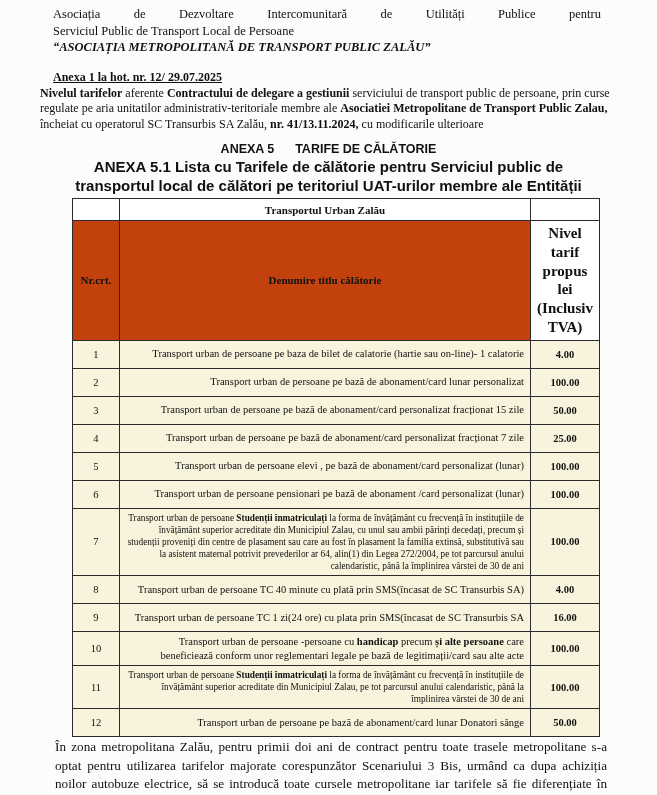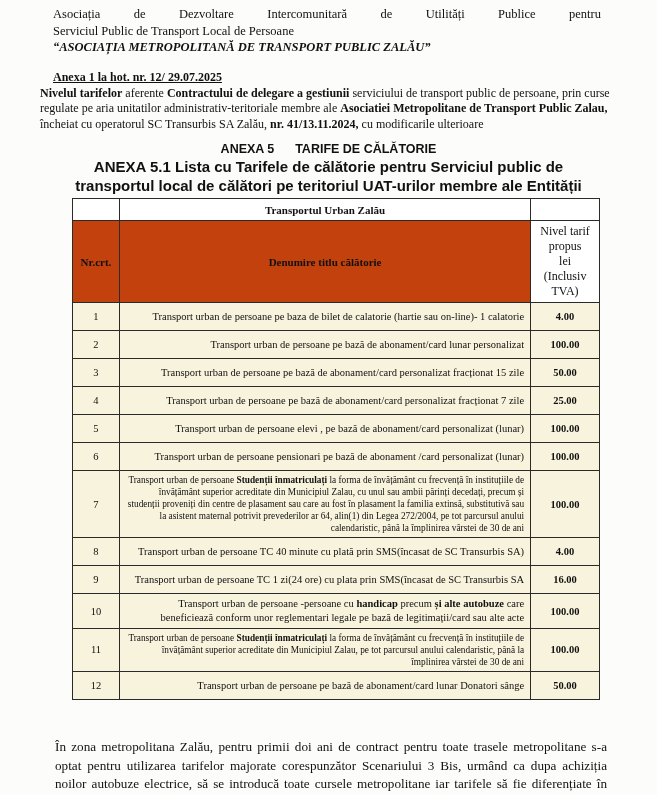--- a/index.html
+++ b/index.html
@@ -64,22 +64,22 @@
   th.group-header{
     background:#fff;font-weight:bold;text-align:center;
     font-size:11px;height:15px;
   }
   th.empty-corner{background:#fff;}
   th.col-header{
     background:#c2410c;font-weight:bold;text-align:center;
     font-size:11px;
   }
   th.col-header-price{
-    background:#fff;font-weight:normal;text-align:center;
-    font-size:12px;white-space:pre-line;line-height:1.25;
+    background:#fff;font-weight:bold;text-align:center;
+    font-size:15px;white-space:pre-line;line-height:1.25;
     height:52px;
   }
   th.col-header-nr{width:34px;}
   td.nr{width:34px;text-align:center;background:#f8f3dc;}
   td.desc{background:#f8f3dc;line-height:1.3;text-align:right;}
   td.price{width:56px;text-align:center;font-weight:bold;background:#f8f3dc;}
   tr.row-normal td{height:21px;}
   tr.row-small td.desc{font-size:9.3px;line-height:1.3;}
 
   
@@ -171,21 +171,21 @@
           <td class="desc"><span>Transport urban de persoane TC 40 minute cu plată prin SMS(încasat de SC Transurbis SA)</span></td>
           <td class="price">4.00</td>
         </tr>
         <tr class="row-normal">
           <td class="nr">9</td>
           <td class="desc"><span>Transport urban de persoane TC 1 zi(24 ore) cu plata prin SMS(încasat de SC Transurbis SA</span></td>
           <td class="price">16.00</td>
         </tr>
         <tr class="row-normal">
           <td class="nr">10</td>
-          <td class="desc"><span>Transport urban de persoane -persoane cu </span><span style="font-weight: bold;">handicap</span><span> precum </span><span style="font-weight: bold;">și alte autobuze</span><span> care beneficiează conform unor reglementari legale pe bază de legitimații/card sau alte acte</span></td>
+          <td class="desc"><span>Transport urban de persoane -persoane cu </span><span style="font-weight: bold;">handicap</span><span> precum </span><span style="font-weight: bold;">și alte persoane</span><span> care beneficiează conform unor reglementari legale pe bază de legitimații/card sau alte acte</span></td>
           <td class="price">100.00</td>
         </tr>
         <tr class="row-small">
           <td class="nr">11</td>
           <td class="desc"><span>Transport urban de persoane  </span><span style="font-weight: bold;">Studenții înmatriculați</span><span> la forma de învățământ cu frecvență în instituțiile de învățământ superior acreditate din Municipiul Zalau, pe tot parcursul anului calendaristic, până la împlinirea vârstei de 30 de ani</span></td>
           <td class="price">100.00</td>
         </tr>
         <tr class="row-normal">
           <td class="nr">12</td>
           <td class="desc"><span>Transport urban de persoane  pe bază de abonament/card lunar Donatori sânge</span></td>

